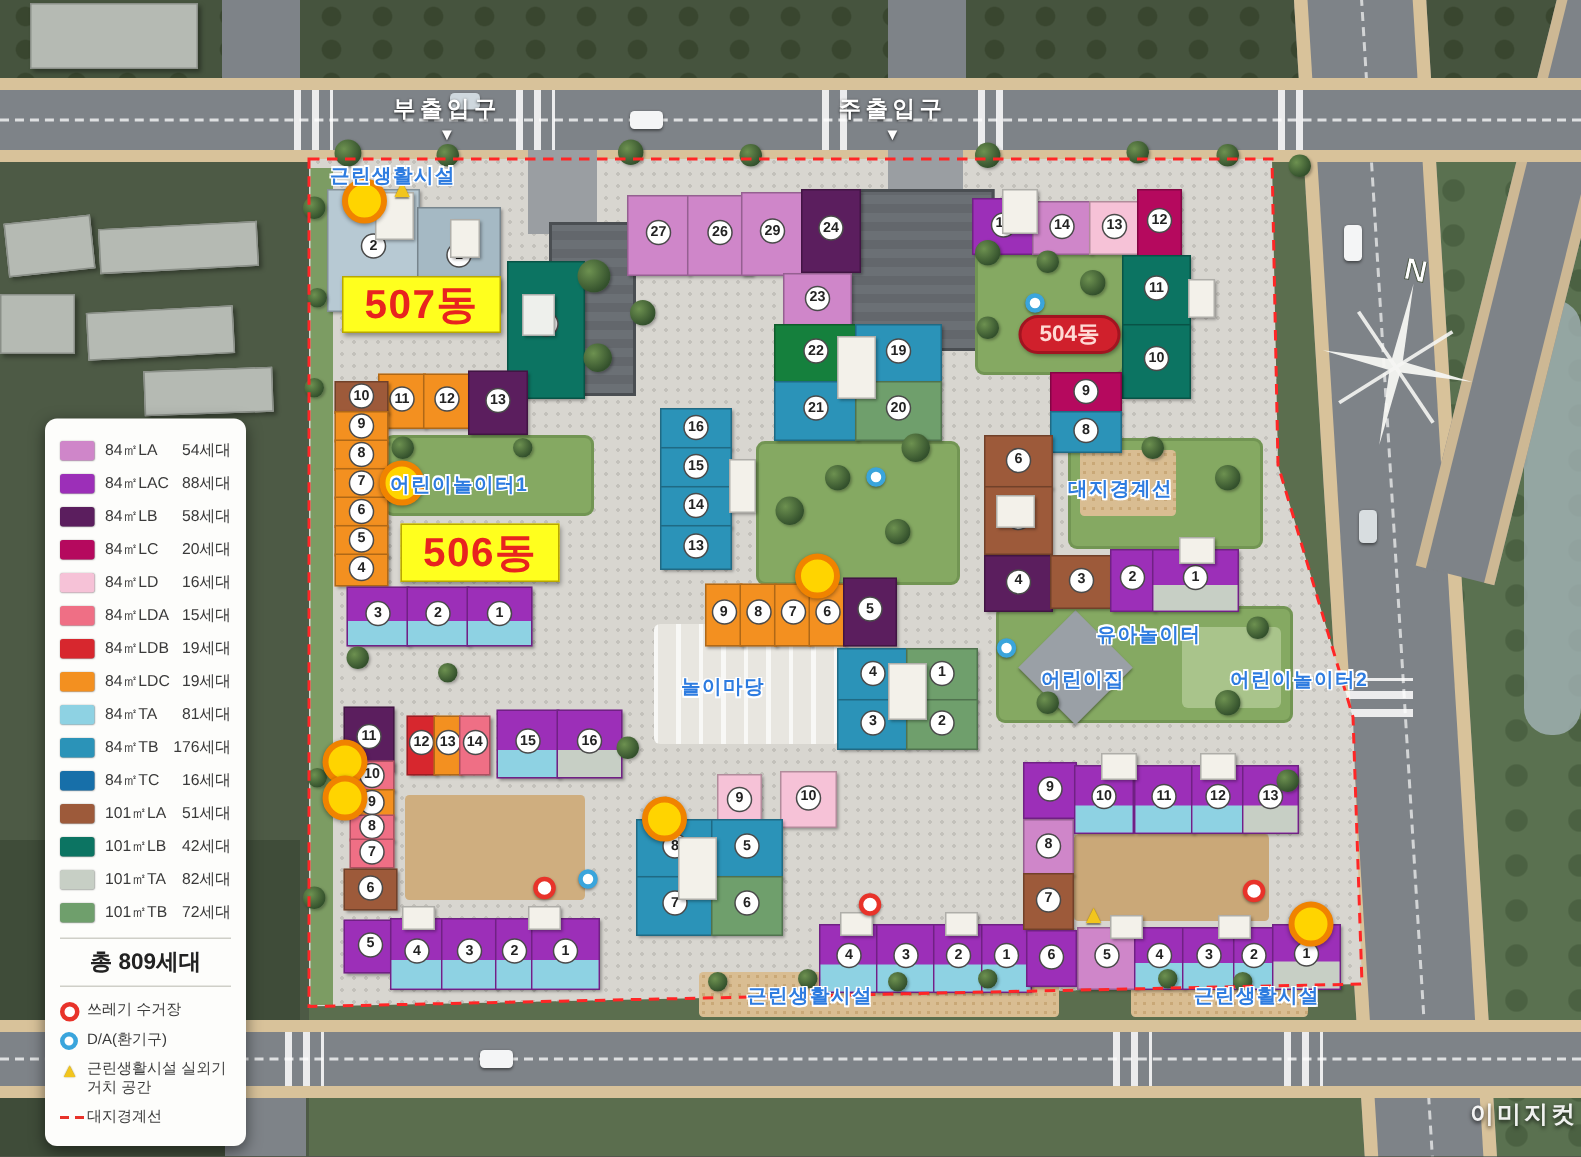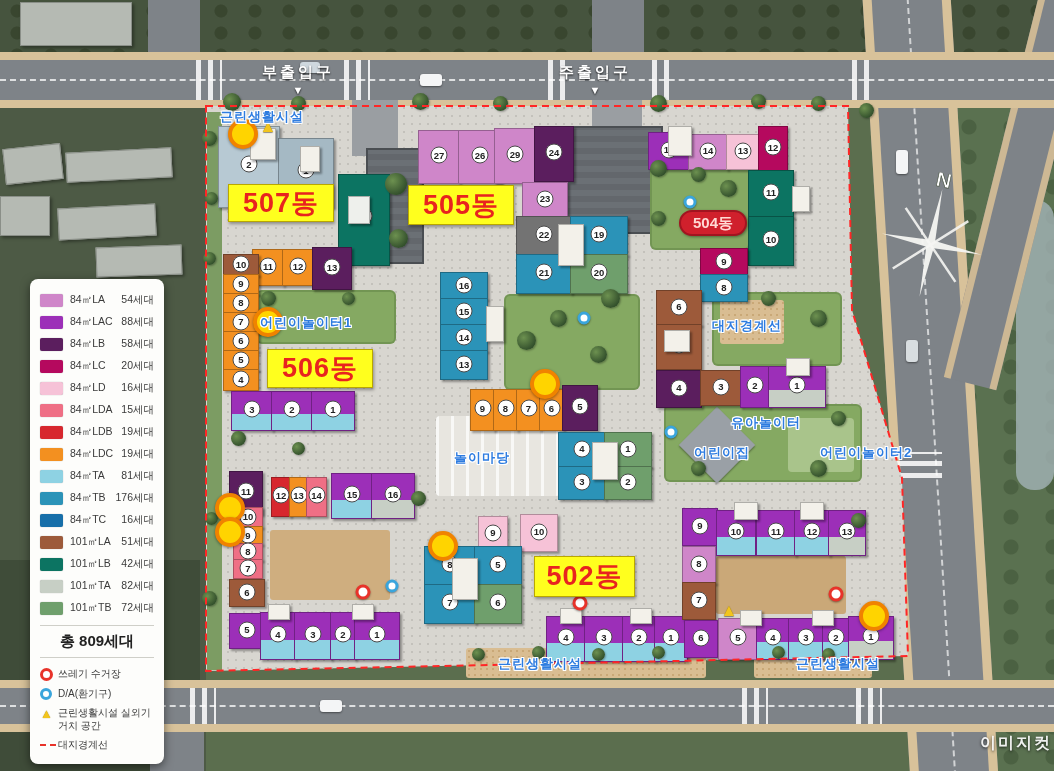--- a/index.html
+++ b/index.html
@@ -205,21 +205,21 @@
       </div>
       <div class="blk" style="left: 494px; top: 128px; width: 40px; height: 54px; background: rgb(207, 134, 201);">
         <span class="num">29</span>
       </div>
       <div class="blk" style="left: 534px; top: 126px; width: 38px; height: 54px; background: rgb(91, 30, 94);">
         <span class="num">24</span>
       </div>
       <div class="blk" style="left: 522px; top: 182px; width: 44px; height: 34px; background: rgb(207, 134, 201);">
         <span class="num">23</span>
       </div>
-      <div class="blk" style="left: 516px; top: 216px; width: 54px; height: 38px; background: #737373; text-align: center;">
+      <div class="blk" style="left: 516px; top: 216px; width: 54px; height: 38px; background: #15803d; text-align: center;">
         <span class="num">22</span>
       </div>
       <div class="blk" style="left: 570px; top: 216px; width: 56px; height: 38px; background: rgb(43, 147, 184);">
         <span class="num">19</span>
       </div>
       <div class="blk" style="left: 516px; top: 254px; width: 54px; height: 38px; background: rgb(43, 147, 184);">
         <span class="num">21</span>
       </div>
       <div class="blk" style="left: 570px; top: 254px; width: 56px; height: 38px; background: rgb(111, 159, 108);">
         <span class="num">20</span>
@@ -535,23 +535,21 @@
   <div class="fac" style="left:820px;top:444px">어린이놀이터2</div>
   <div class="fac" style="left:498px;top:655px">근린생활시설</div>
   <div class="fac" style="left:796px;top:655px">근린생활시설</div>
 
   <div class="ent" style="left:252px;top:63px;width:92px">부출입구</div>
   <div class="ent-arrow" style="left:252px;top:84px;width:92px">▼</div>
   <div class="ent" style="left:549px;top:63px;width:92px">주출입구</div>
   <div class="ent-arrow" style="left:549px;top:84px;width:92px">▼</div>
 
   <div class="bldg-label" style="left:228px;top:184px;width:104px;height:36px;line-height:36px">507동</div>
-  <div class="bldg-label" style="left:408px;top:185px;width:104px;height:38px;line-height:38px">505동</div>
   <div class="bldg-label" style="left:267px;top:349px;width:104px;height:37px;line-height:37px">506동</div>
-  <div class="bldg-label" style="left:534px;top:556px;width:99px;height:39px;line-height:39px">502동</div>
   <div class="pill" style="left:679px;top:210px;width:64px;height:22px;line-height:21px">504동</div>
 
   <div class="legend">
     <div id="legend-units">
         <div class="lg-row">
           <span class="sw" style="background:#cf86c9"></span>
           <span class="lg-label">84㎡LA</span>
           <span class="lg-count">54세대</span>
         </div>
         <div class="lg-row">

